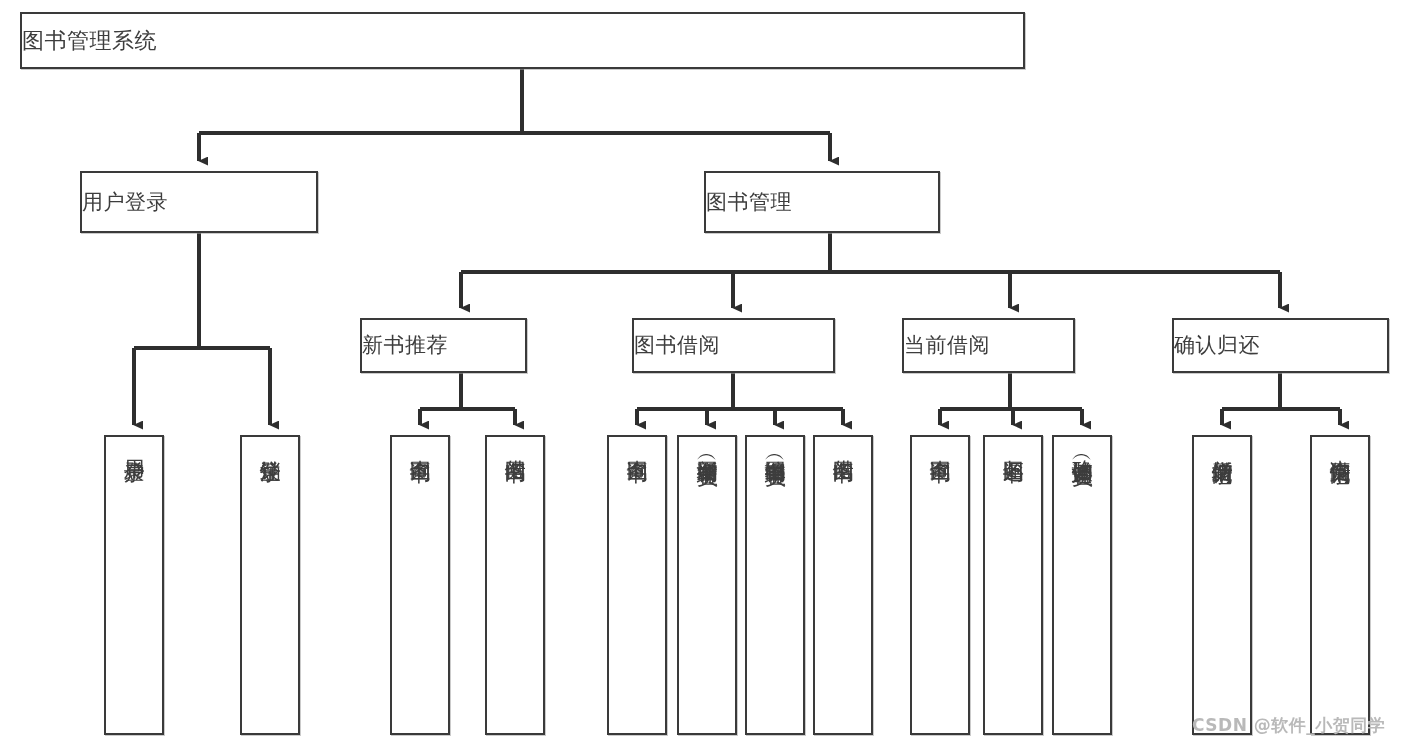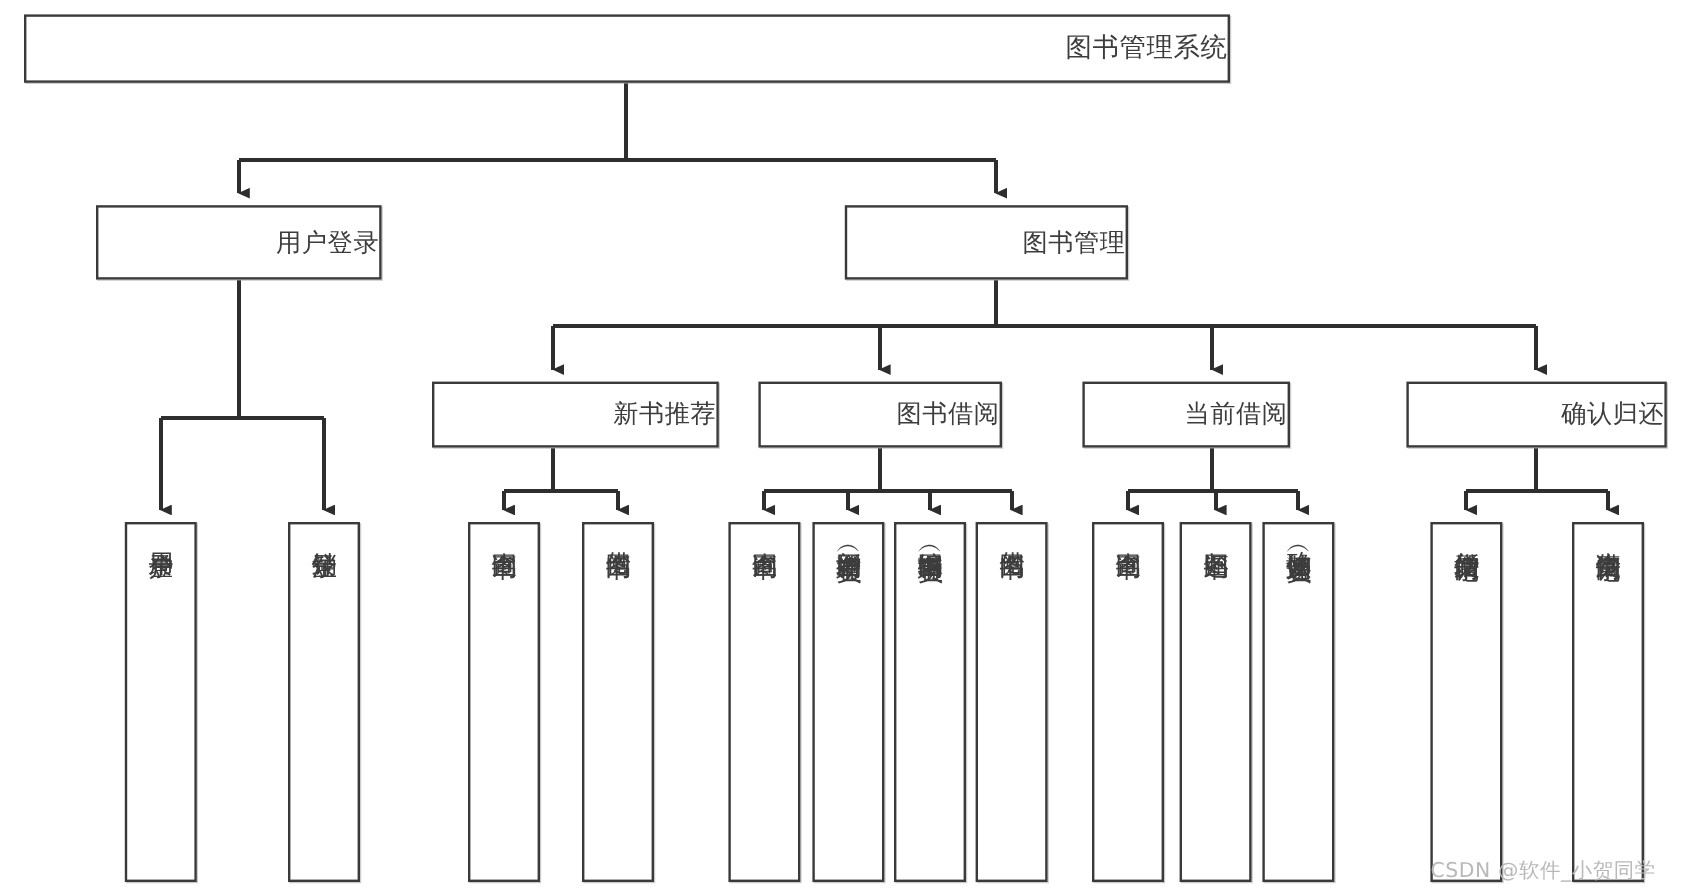--- a/index.html
+++ b/index.html
@@ -26,21 +26,21 @@
     height: 747px;
     pointer-events: none;
   }
   .node {
     position: absolute;
     box-sizing: border-box;
     border: 2.5px solid #3a3a3a;
     background: #ffffff;
     display: flex;
     align-items: center;
-    justify-content: flex-end;
+    justify-content: flex-start;
     color: #3d3d3d;
     box-shadow: 1px 1px 0 rgba(160,160,160,0.55);
   }
   .node-label {
     display: block;
     text-align: center;
     line-height: 1.25;
     letter-spacing: 0.5px;
     color: #3d3d3d;
   }
@@ -65,20 +65,21 @@
     line-height: 1.08;
     letter-spacing: 1px;
     white-space: nowrap;
   }
   .watermark {
     position: absolute;
     font-size: 17px;
     color: #b9b9b9;
     white-space: nowrap;
     letter-spacing: 0.5px;
+    font-weight: bold;
   }
 </style>
 </head>
 <body>
 
 <div id="diagram-canvas">
 
   <svg id="edge-layer" width="1405" height="747" viewBox="0 0 1405 747" xmlns="http://www.w3.org/2000/svg">
     <defs>
       <marker id="arrowhead" markerWidth="9" markerHeight="10" refX="4.5" refY="9.2" orient="auto" markerUnits="userSpaceOnUse">
@@ -135,21 +136,21 @@
     <span class="node-label">图书管理系统</span>
   </div>
 
   <div class="node horiz" id="node-l2-0" style="left: 80px; top: 171px; width: 238px; height: 62px;">
     <span class="node-label">用户登录</span>
   </div>
   <div class="node horiz" id="node-l2-1" style="left: 704px; top: 171px; width: 236px; height: 62px;">
     <span class="node-label">图书管理</span>
   </div>
 
-  <div class="node horiz" id="node-l3-0" style="left: 360px; top: 318px; width: 239px; height: 55px;">
+  <div class="node horiz" id="node-l3-0" style="left: 360px; top: 318px; width: 167px; height: 55px;">
     <span class="node-label">新书推荐</span>
   </div>
   <div class="node horiz" id="node-l3-1" style="left: 632px; top: 318px; width: 203px; height: 55px;">
     <span class="node-label">图书借阅</span>
   </div>
   <div class="node horiz" id="node-l3-2" style="left: 902px; top: 318px; width: 173px; height: 55px;">
     <span class="node-label">当前借阅</span>
   </div>
   <div class="node horiz" id="node-l3-3" style="left: 1172px; top: 318px; width: 217px; height: 55px;">
     <span class="node-label">确认归还</span>

